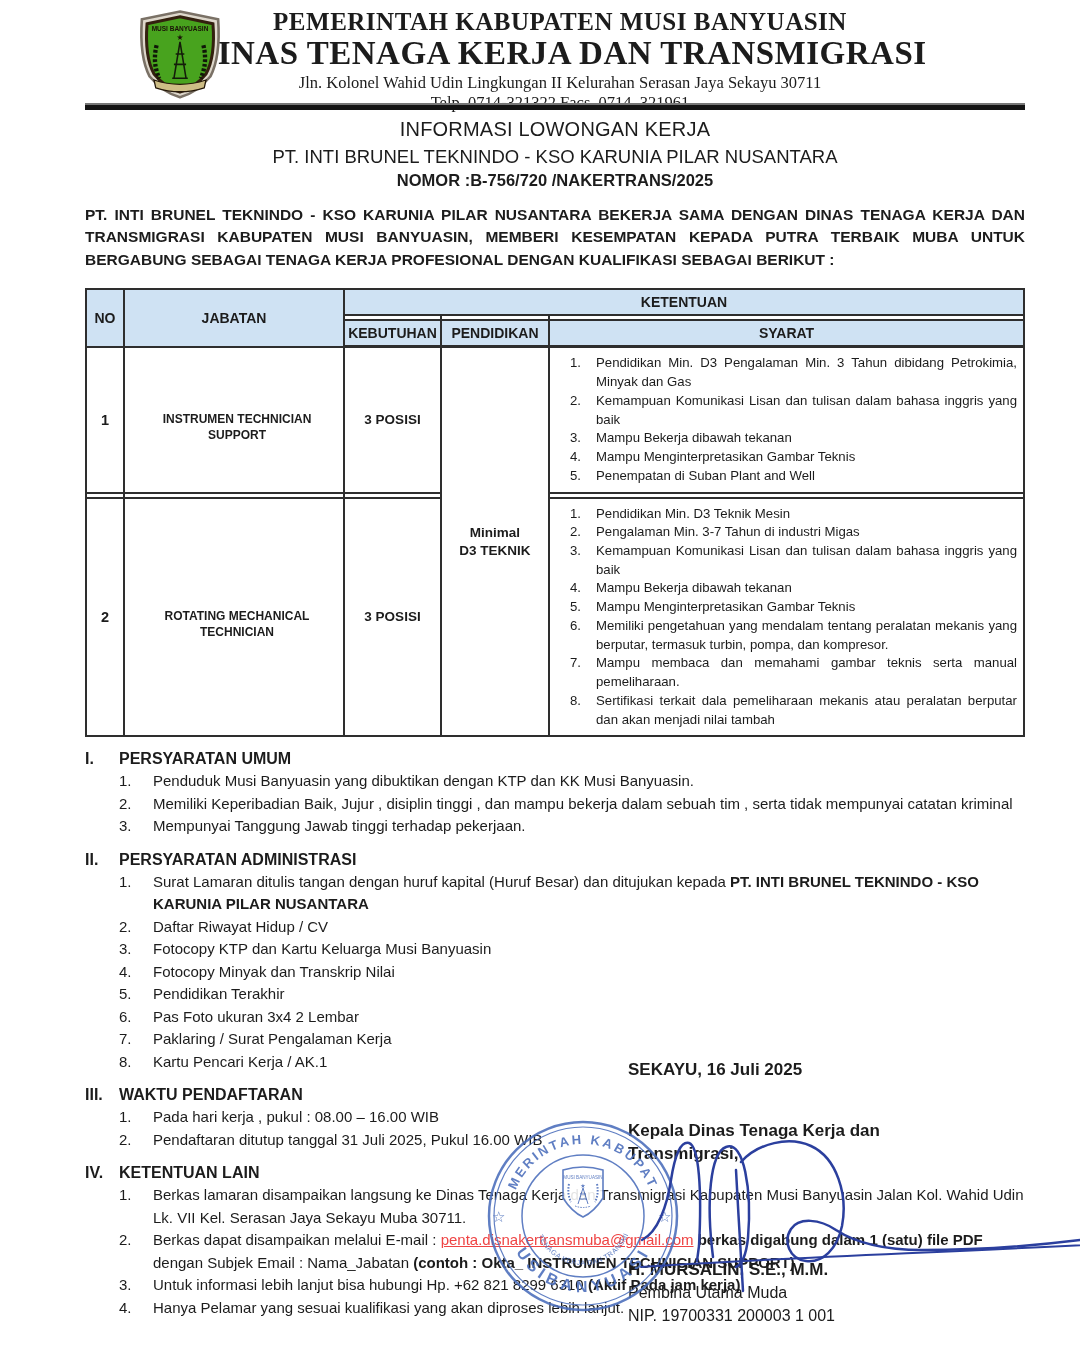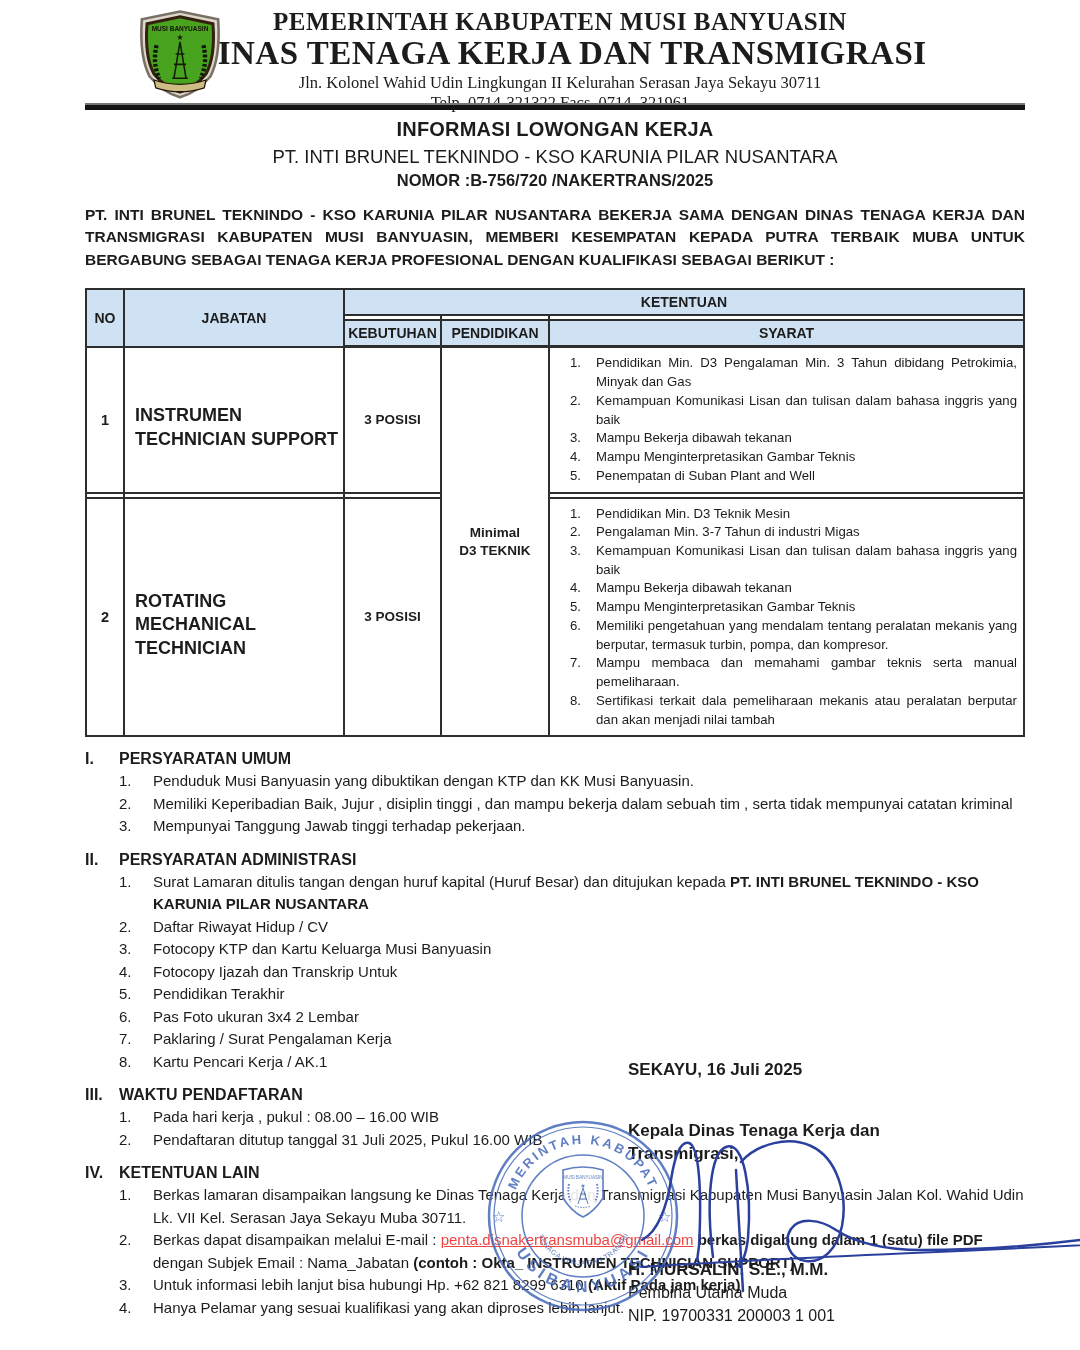--- a/index.html
+++ b/index.html
@@ -16,32 +16,32 @@
              font-family:"Liberation Serif", serif; }
   .lh-line1 { font-size:25px; font-weight:bold; letter-spacing:.5px; }
   .lh-line2 { font-size:33px; font-weight:bold; letter-spacing:.5px; line-height:1.05; }
   .lh-addr  { font-size:16.5px; margin-top:2px; }
   .lh-phone { font-size:16.5px; }
   .lh-rule { position:absolute; left:85px; top:103px; width:940px; height:7px;
              border-top:2px solid #777; background:#141414; }
   
   .content { position:absolute; left:85px; top:114px; width:940px; }
   .title-block { text-align:center; }
-  .t-heading  { font-size:20px; font-weight:bold; margin-top:4px; letter-spacing:.2px; }
+  .t-heading  { font-size:20px; font-weight:normal; margin-top:4px; letter-spacing:.2px; }
   .t-company  { font-size:18.5px; margin-top:5px; }
   .t-priority { font-size:16.5px; font-weight:bold; margin-top:5px; }
   .t-number   { font-size:16.5px; font-weight:bold; margin-top:3px; }
   .intro { margin-top:14px; font-size:15.5px; font-weight:bold; text-align:justify; line-height:1.45; }
   
   table.vac { width:940px; margin-top:17px; border-collapse:collapse; table-layout:fixed; }
   table.vac th, table.vac td { border:2px solid #2e2e2e; vertical-align:middle; }
   table.vac th { background:#cfe2f3; font-size:14px; font-weight:bold; padding:4px 2px; }
   tr.gap td { height:5px; padding:0; background:#fff; }
   td.c-no  { text-align:center; font-weight:bold; font-size:14.5px; }
-  td.c-jab { font-weight:bold; font-size:18px; padding:20px 4px 4px 10px; line-height:1.3; }
+  td.c-jab { font-weight:bold; font-size:12px; padding:20px 4px 4px 10px; line-height:1.3;text-align:center; }
   td.c-keb { text-align:center; font-weight:bold; font-size:13.5px; }
   td.c-pend{ text-align:center; font-weight:bold; font-size:13.5px; line-height:1.35; }
   td.c-sya { vertical-align:top; padding:6px 6px 6px 2px; }
   tr.subhead th { border-bottom-width:3px; }
   ol.req { list-style:none; counter-reset:item; font-size:13.2px; line-height:1.42; margin-left:6px; }
   ol.req li { counter-increment:item; position:relative; padding-left:38px; text-align:justify; }
   ol.req li::before { content:counter(item) "."; position:absolute; left:12px; }
   
   .sec { margin-top:13px; }
   .sec-head { display:flex; font-size:16px; font-weight:bold; }
@@ -180,21 +180,21 @@
 
     <div class="sec">
       <div class="sec-head">
         <span class="sec-roman">II.</span>
         <span>PERSYARATAN ADMINISTRASI</span>
       </div>
       <ol class="doc-list">
         <li><span>Surat Lamaran ditulis tangan dengan huruf kapital (Huruf Besar) dan ditujukan kepada </span><span class="b">PT. INTI BRUNEL TEKNINDO - KSO KARUNIA PILAR NUSANTARA</span></li>
         <li>Daftar Riwayat Hidup / CV</li>
         <li>Fotocopy KTP dan Kartu Keluarga Musi Banyuasin</li>
-        <li>Fotocopy Ijazah dan Transkrip Untuk</li>
+        <li>Fotocopy Minyak dan Transkrip Nilai</li>
         <li>Pendidikan Terakhir</li>
         <li>Pas Foto ukuran 3x4 2 Lembar</li>
         <li>Paklaring / Surat Pengalaman Kerja</li>
         <li>Kartu Pencari Kerja / AK.1</li>
       </ol>
     </div>
 
     <div class="sec">
       <div class="sec-head">
         <span class="sec-roman">III.</span>

